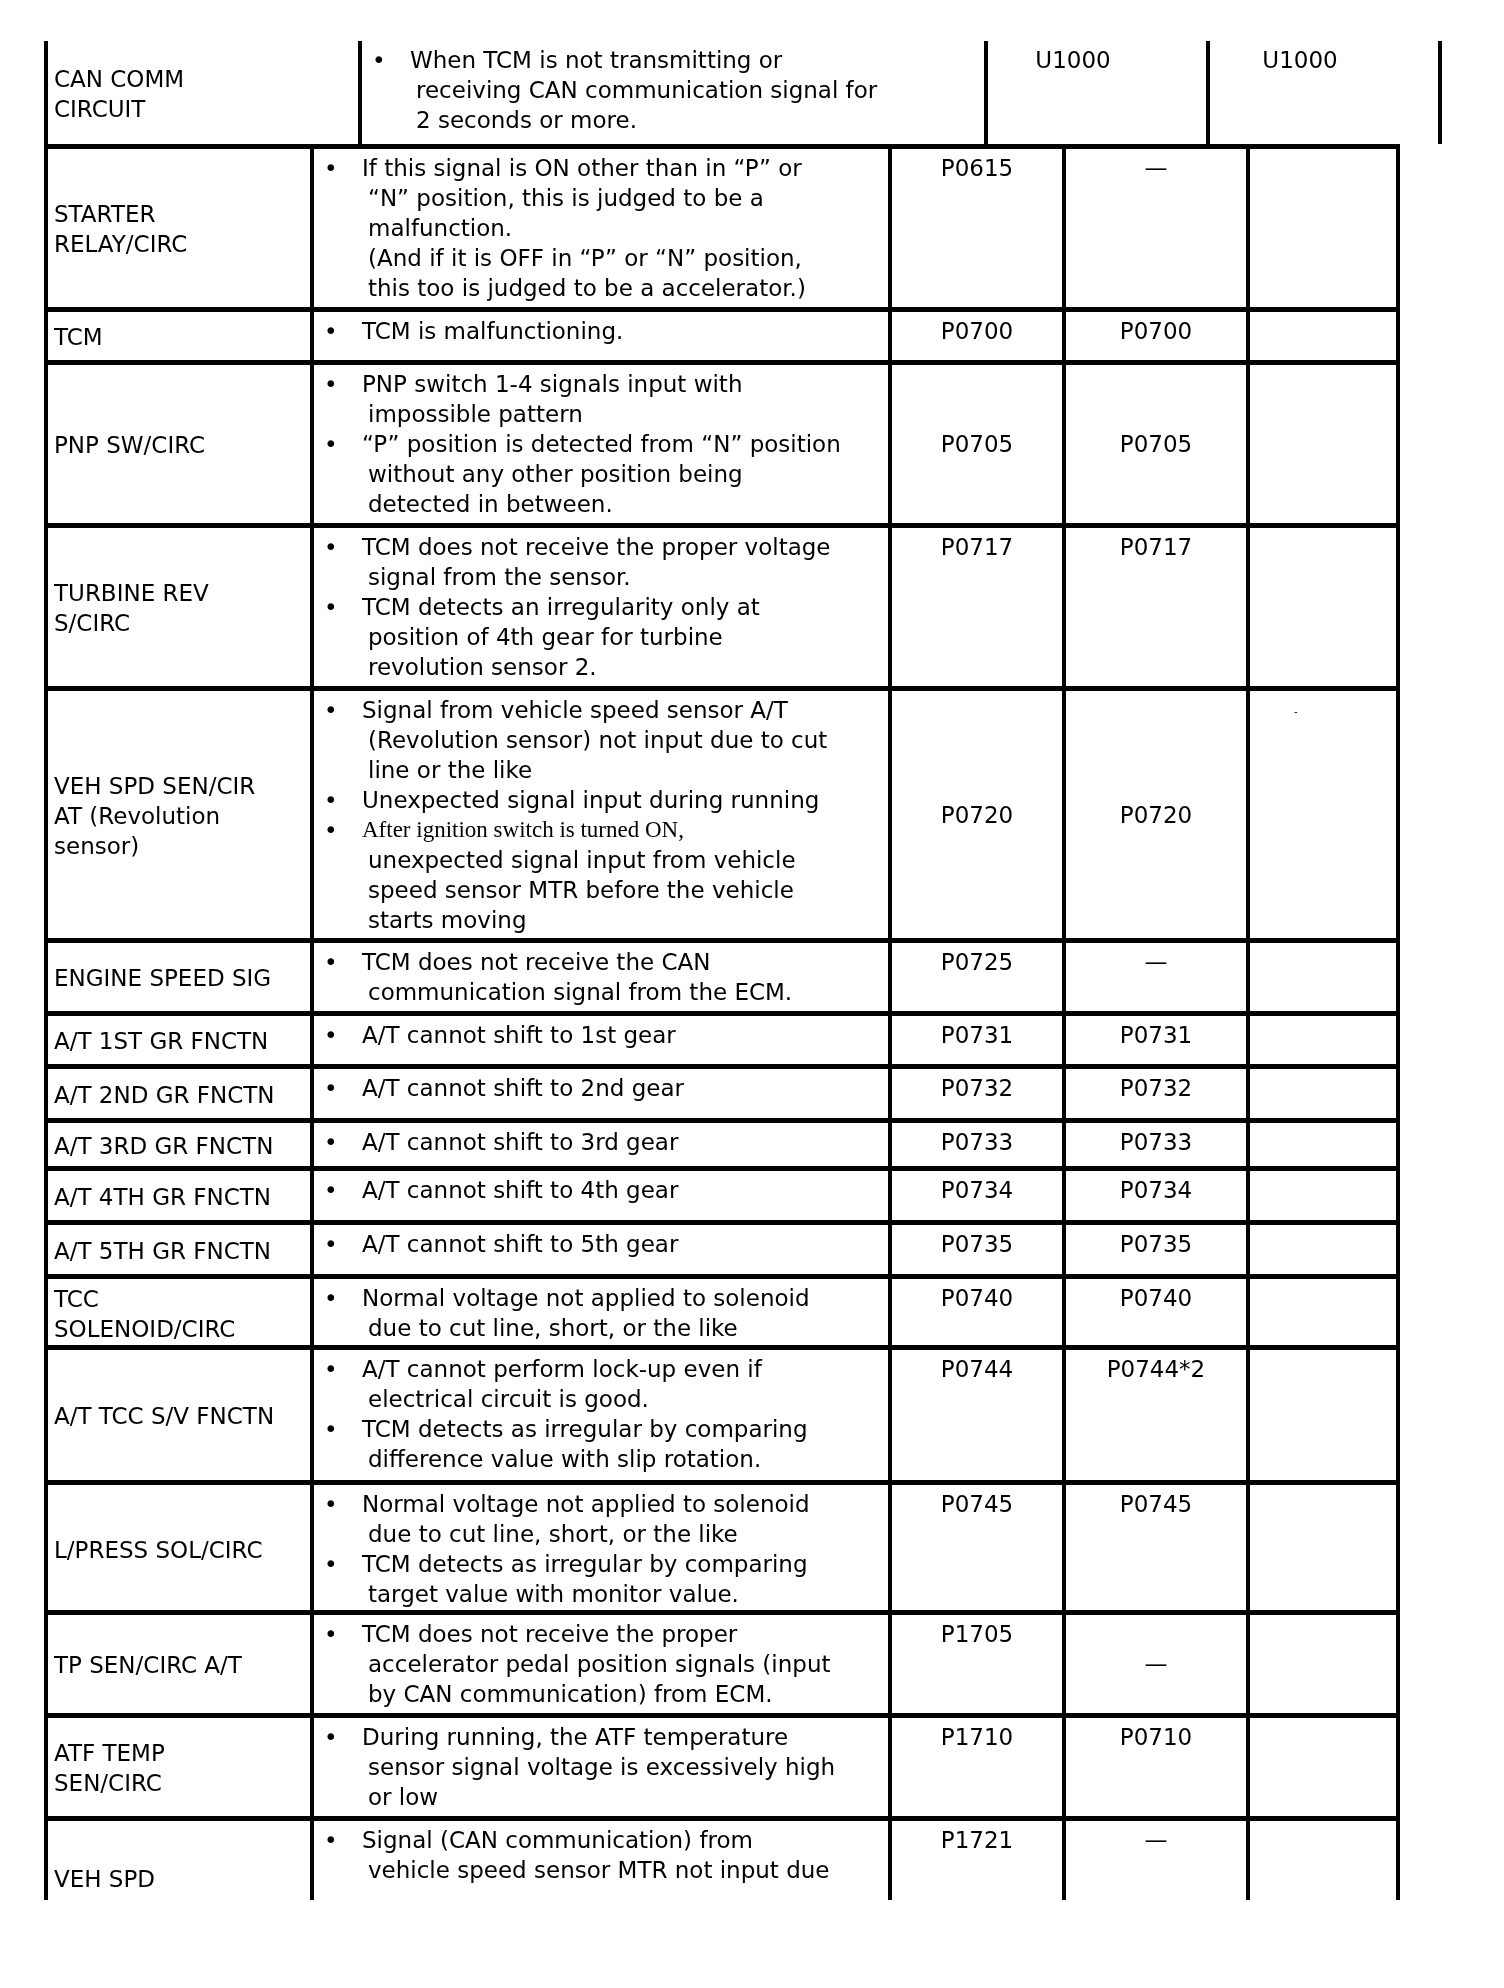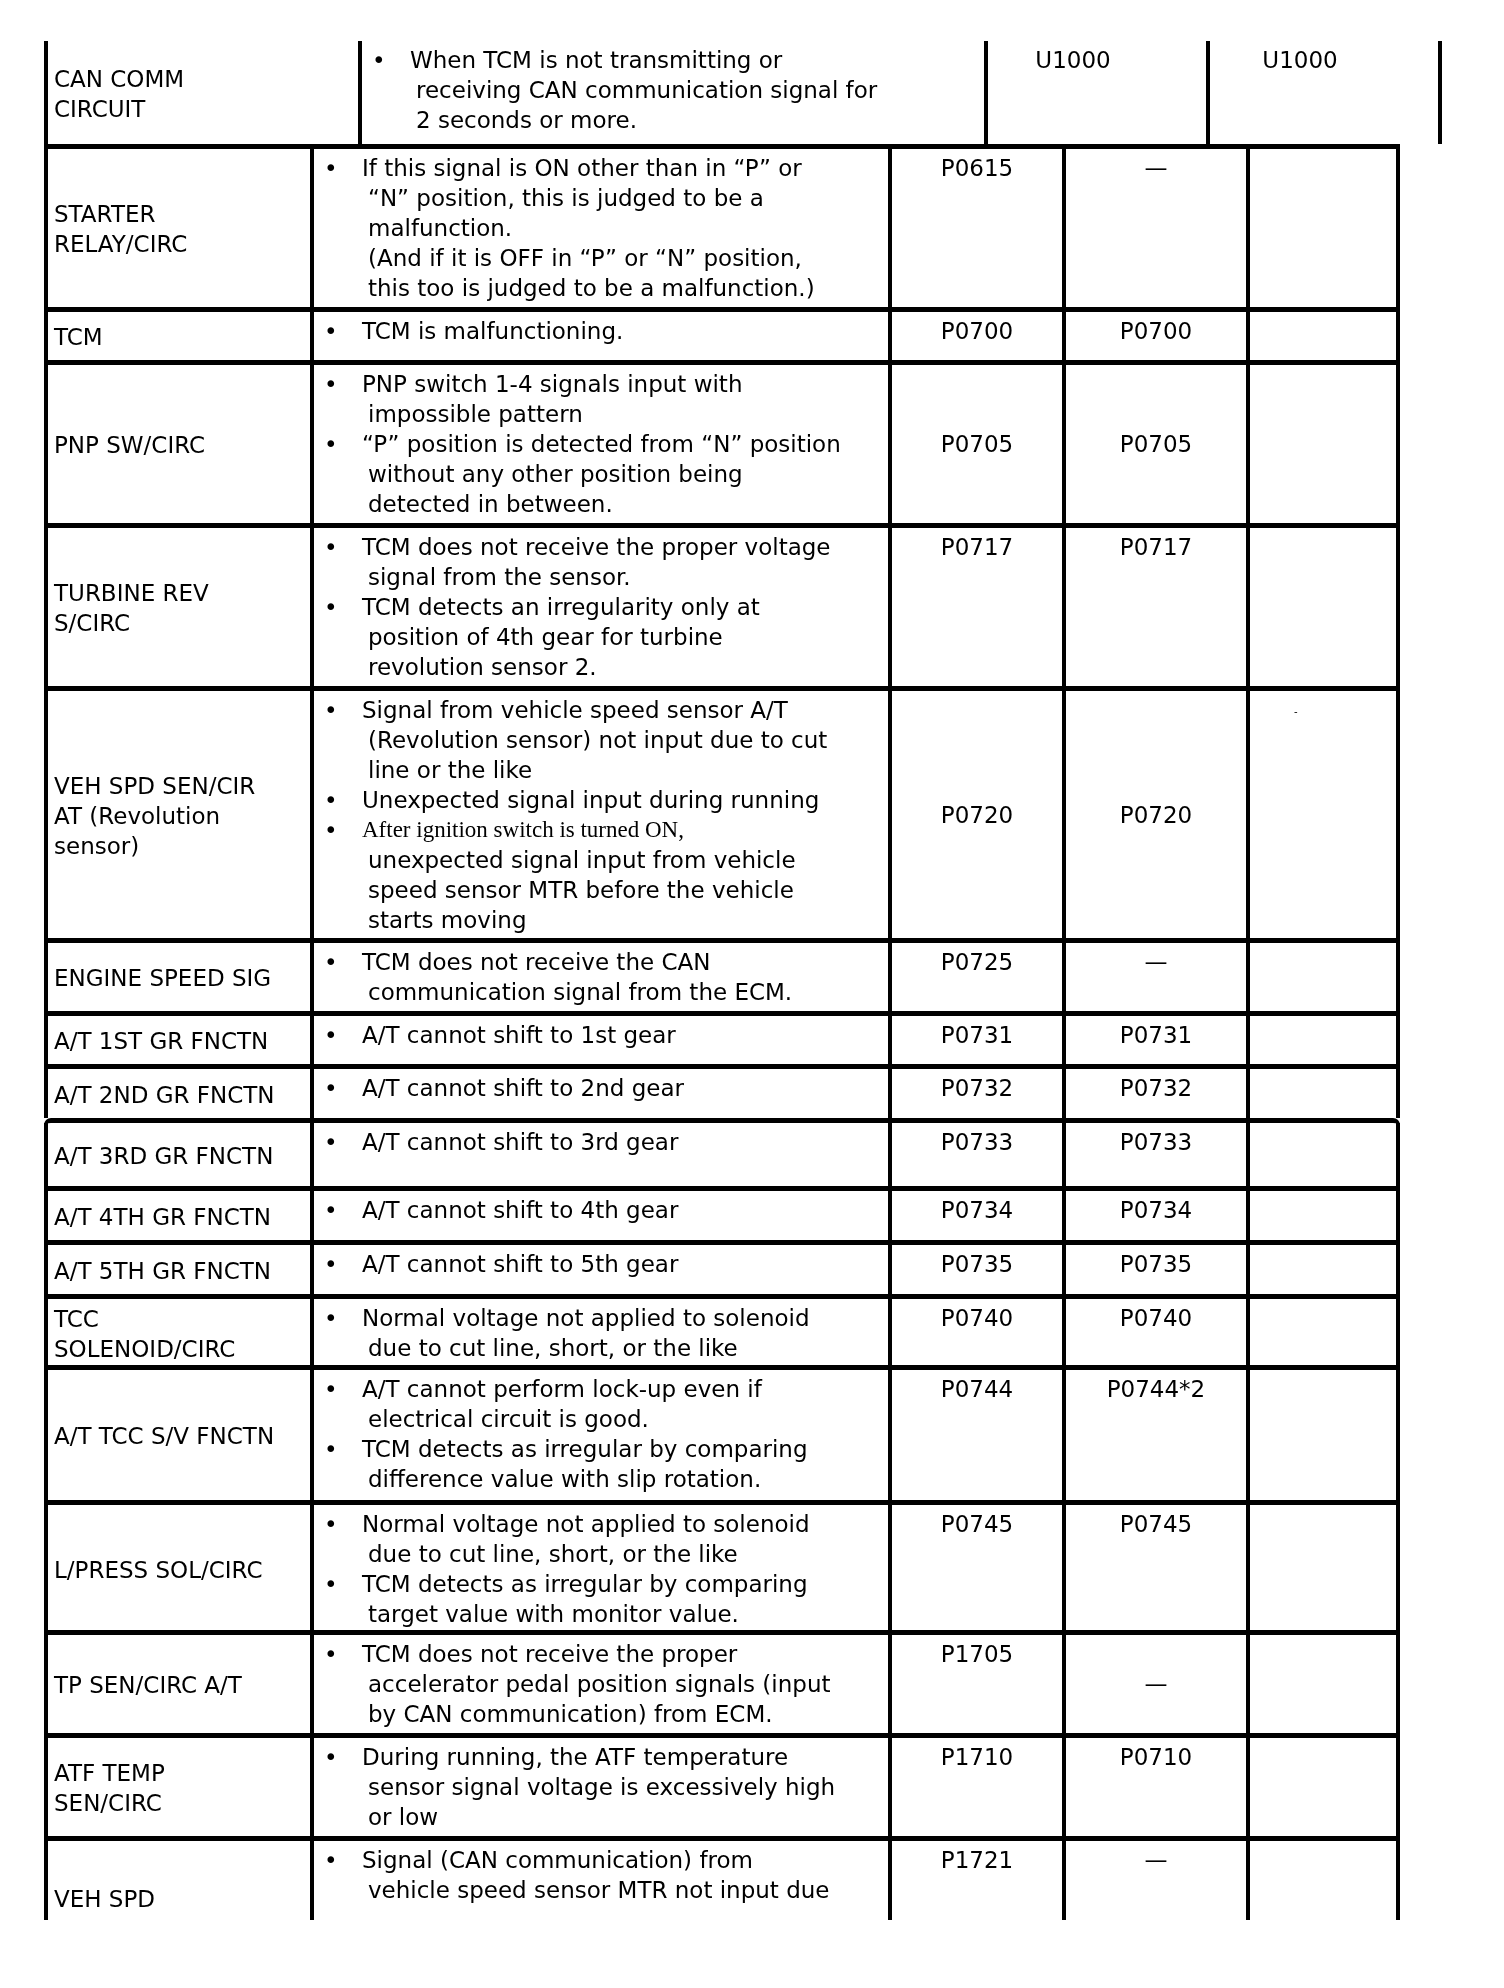--- a/index.html
+++ b/index.html
@@ -50,21 +50,21 @@
 RELAY/CIRC</span>
       </div>
       <div class="cell desc">
         <div class="bullet">
           <span class="dot">•</span>
           <span class="txt">
             <span style="display: block;">If this signal is ON other than in “P” or</span>
             <span style="display: block; padding-left: 6px;">“N” position, this is judged to be a</span>
             <span style="display: block; padding-left: 6px;">malfunction.</span>
             <span style="display: block; padding-left: 6px;">(And if it is OFF in “P” or “N” position,</span>
-            <span style="display: block; padding-left: 6px;">this too is judged to be a malfunction.)</span>
+            <span style="display: block; padding-left: 6px;">this too is judged to be a accelerator.)</span>
           </span>
         </div>
       </div>
       <div class="cell code">P0615</div>
       <div class="cell code">—</div>
       <div class="cell last code" style="position: relative;"></div>
     </div>
     <div class="row" style="height: 53px;">
       <div class="cell name">
         <span style="white-space: pre-line;">TCM</span>
@@ -211,21 +211,21 @@
           <span class="dot">•</span>
           <span class="txt">
             <span style="display: block;">A/T cannot shift to 2nd gear</span>
           </span>
         </div>
       </div>
       <div class="cell code">P0732</div>
       <div class="cell code">P0732</div>
       <div class="cell last code" style="position: relative;"></div>
     </div>
-    <div class="row" style="height: 68px; border-radius: 7px;">
+    <div class="row" style="height: 48px;">
       <div class="cell name">
         <span style="white-space: pre-line;">A/T 3RD GR FNCTN</span>
       </div>
       <div class="cell desc">
         <div class="bullet">
           <span class="dot">•</span>
           <span class="txt">
             <span style="display: block;">A/T cannot shift to 3rd gear</span>
           </span>
         </div>

